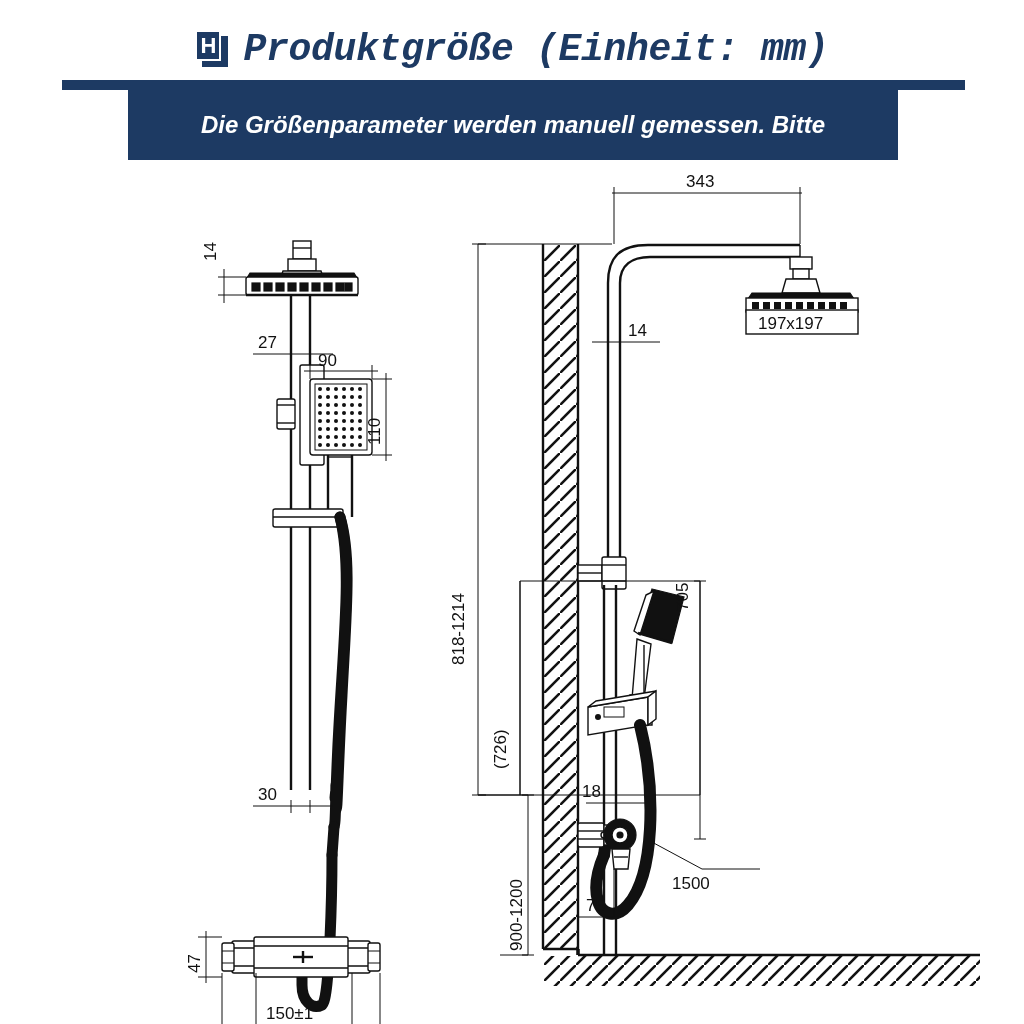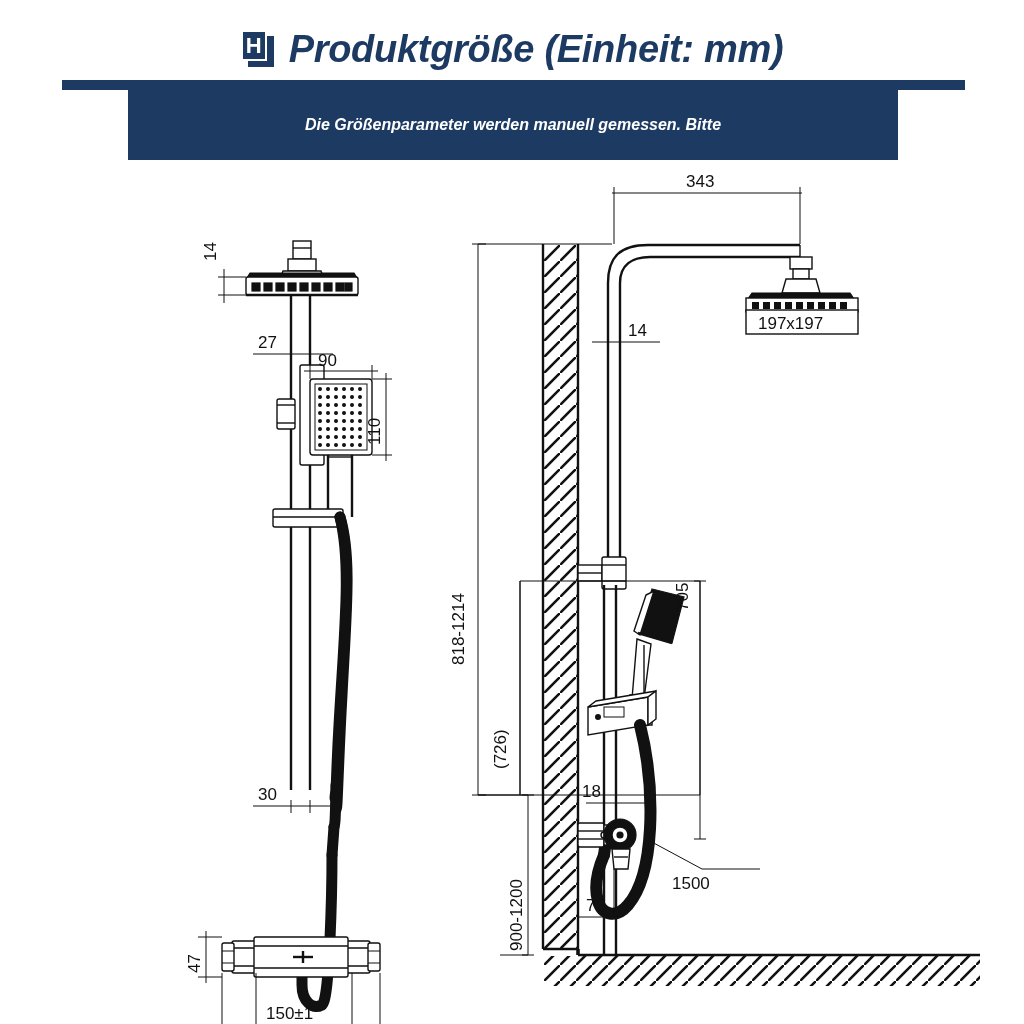--- a/index.html
+++ b/index.html
@@ -53,21 +53,21 @@
     left: 0; top: 0;
     width: 26px; height: 31px;
     color: #ffffff;
     font-family: "Liberation Sans", sans-serif;
     font-weight: bold;
     font-size: 22px;
     line-height: 31px;
     text-align: center;
   }
   .hdr-title {
-    font-family: Liberation Sans, sans-serif;
+    font-family: Liberation Mono, monospace;
     font-style: italic;
     font-weight: bold;
     font-size: 38px;
     color: #1d3a63;
     white-space: nowrap;
     letter-spacing: -0.3px;
   }
 
   .hdr-thinbar {
     position: absolute;
@@ -82,21 +82,21 @@
     background: #1d3a63;
     display: flex;
     flex-direction: column;
     align-items: center;
     justify-content: center;
   }
   .hdr-sub {
     font-family: "Liberation Sans", sans-serif;
     font-style: italic;
     font-weight: bold;
-    font-size: 16px;
+    font-size: 24px;
     line-height: 23px;
     color: #ffffff;
     white-space: nowrap;
   }
 
   
   #drawing {
     position: absolute;
     left: 0; top: 165px;
     width: 1024px;

